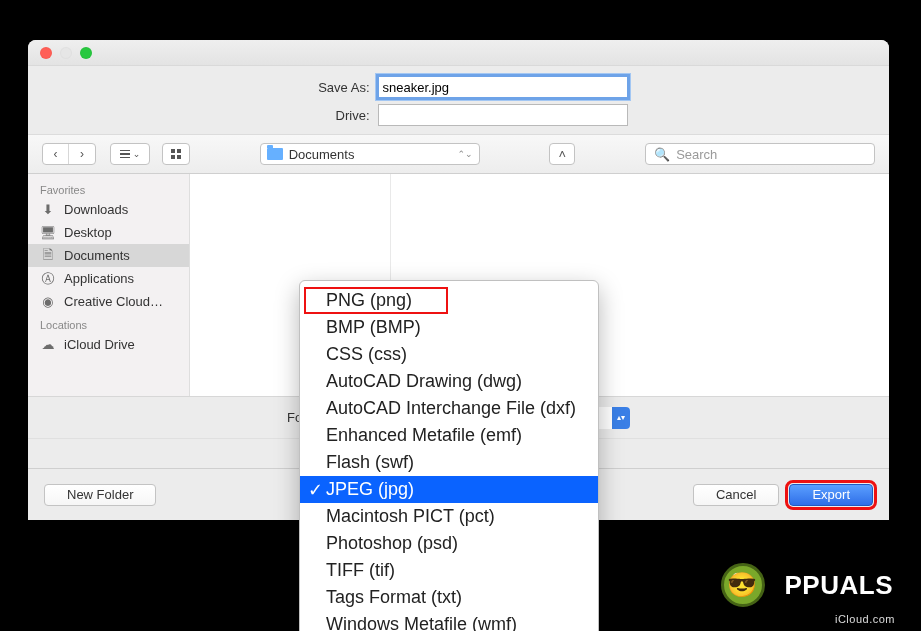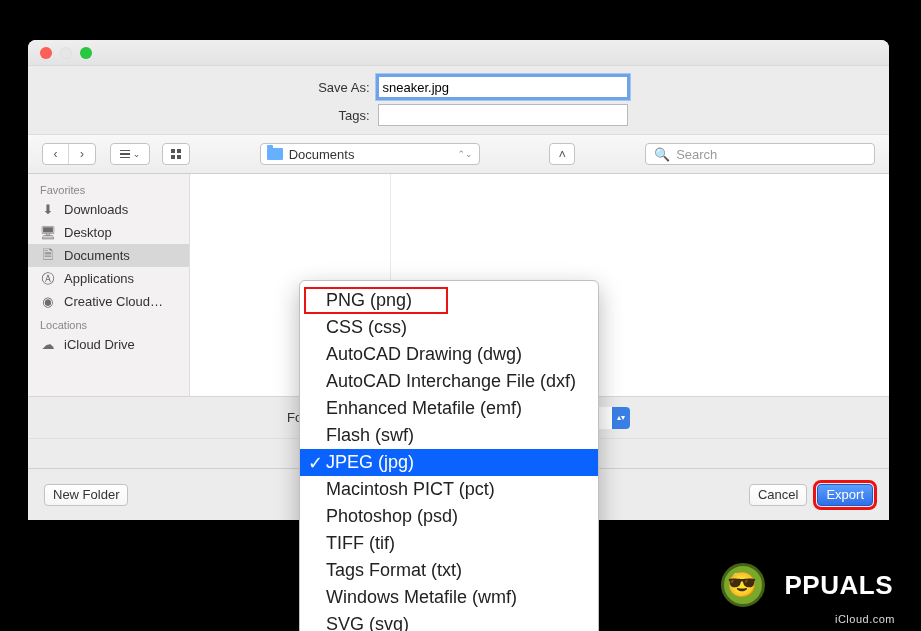--- a/index.html
+++ b/index.html
@@ -190,21 +190,21 @@
       height: 52px;
       border-top: 1px solid #cfcfcf;
       background: #ececec;
       display: flex;
       align-items: center;
       padding: 0 16px;
       gap: 10px;
     }
     .mac-btn {
       height: 22px;
-      padding: 0 8px;
+      padding: 0 22px;
       border: 1px solid #c3c3c3;
       border-radius: 4px;
       background: linear-gradient(#fff,#f6f6f6);
       font-size: 13px;
       color: #333;
       display:flex;align-items:center;text-align:right;
     }
     .mac-btn.primary {
       background: linear-gradient(#5b9fff,#2f6fe8);
       border-color: #225ac1;
@@ -296,21 +296,21 @@
     <div class="tl-dot dot-yel"></div>
     <div class="tl-dot dot-grn"></div>
   </div>
 
   <div class="topform">
     <div class="formrow">
       <span class="formlabel">Save As:</span>
       <input class="textfield saveas-field" value="sneaker.jpg" style="">
     </div>
     <div class="formrow">
-      <span class="formlabel">Tags:</span>
+      <span class="formlabel">Drive:</span>
       <input class="textfield" value="" style="">
     </div>
   </div>
 
   <div class="toolbar">
     <div class="seg">
       <div class="seg-btn">‹</div>
       <div class="seg-btn">›</div>
     </div>
     <div class="seg view-seg">
@@ -405,20 +405,21 @@
       <span>Cancel</span>
     </button>
     <button class="mac-btn primary red-box">
       <span>Export</span>
     </button>
   </div>
 </div>
 
 <div class="dropdown-menu" id="format-menu">
     <div class="menu-item redhl"><span>PNG (png)</span></div>
+    <div class="menu-item"><span>BMP (BMP)</span></div>
     <div class="menu-item"><span>CSS (css)</span></div>
     <div class="menu-item"><span>AutoCAD Drawing (dwg)</span></div>
     <div class="menu-item"><span>AutoCAD Interchange File (dxf)</span></div>
     <div class="menu-item"><span>Enhanced Metafile (emf)</span></div>
     <div class="menu-item"><span>Flash (swf)</span></div>
     <div class="menu-item selected"><span class="menu-check">✓</span><span>JPEG (jpg)</span></div>
     <div class="menu-item"><span>Macintosh PICT (pct)</span></div>
     <div class="menu-item"><span>Photoshop (psd)</span></div>
     <div class="menu-item"><span>TIFF (tif)</span></div>
     <div class="menu-item"><span>Tags Format (txt)</span></div>

